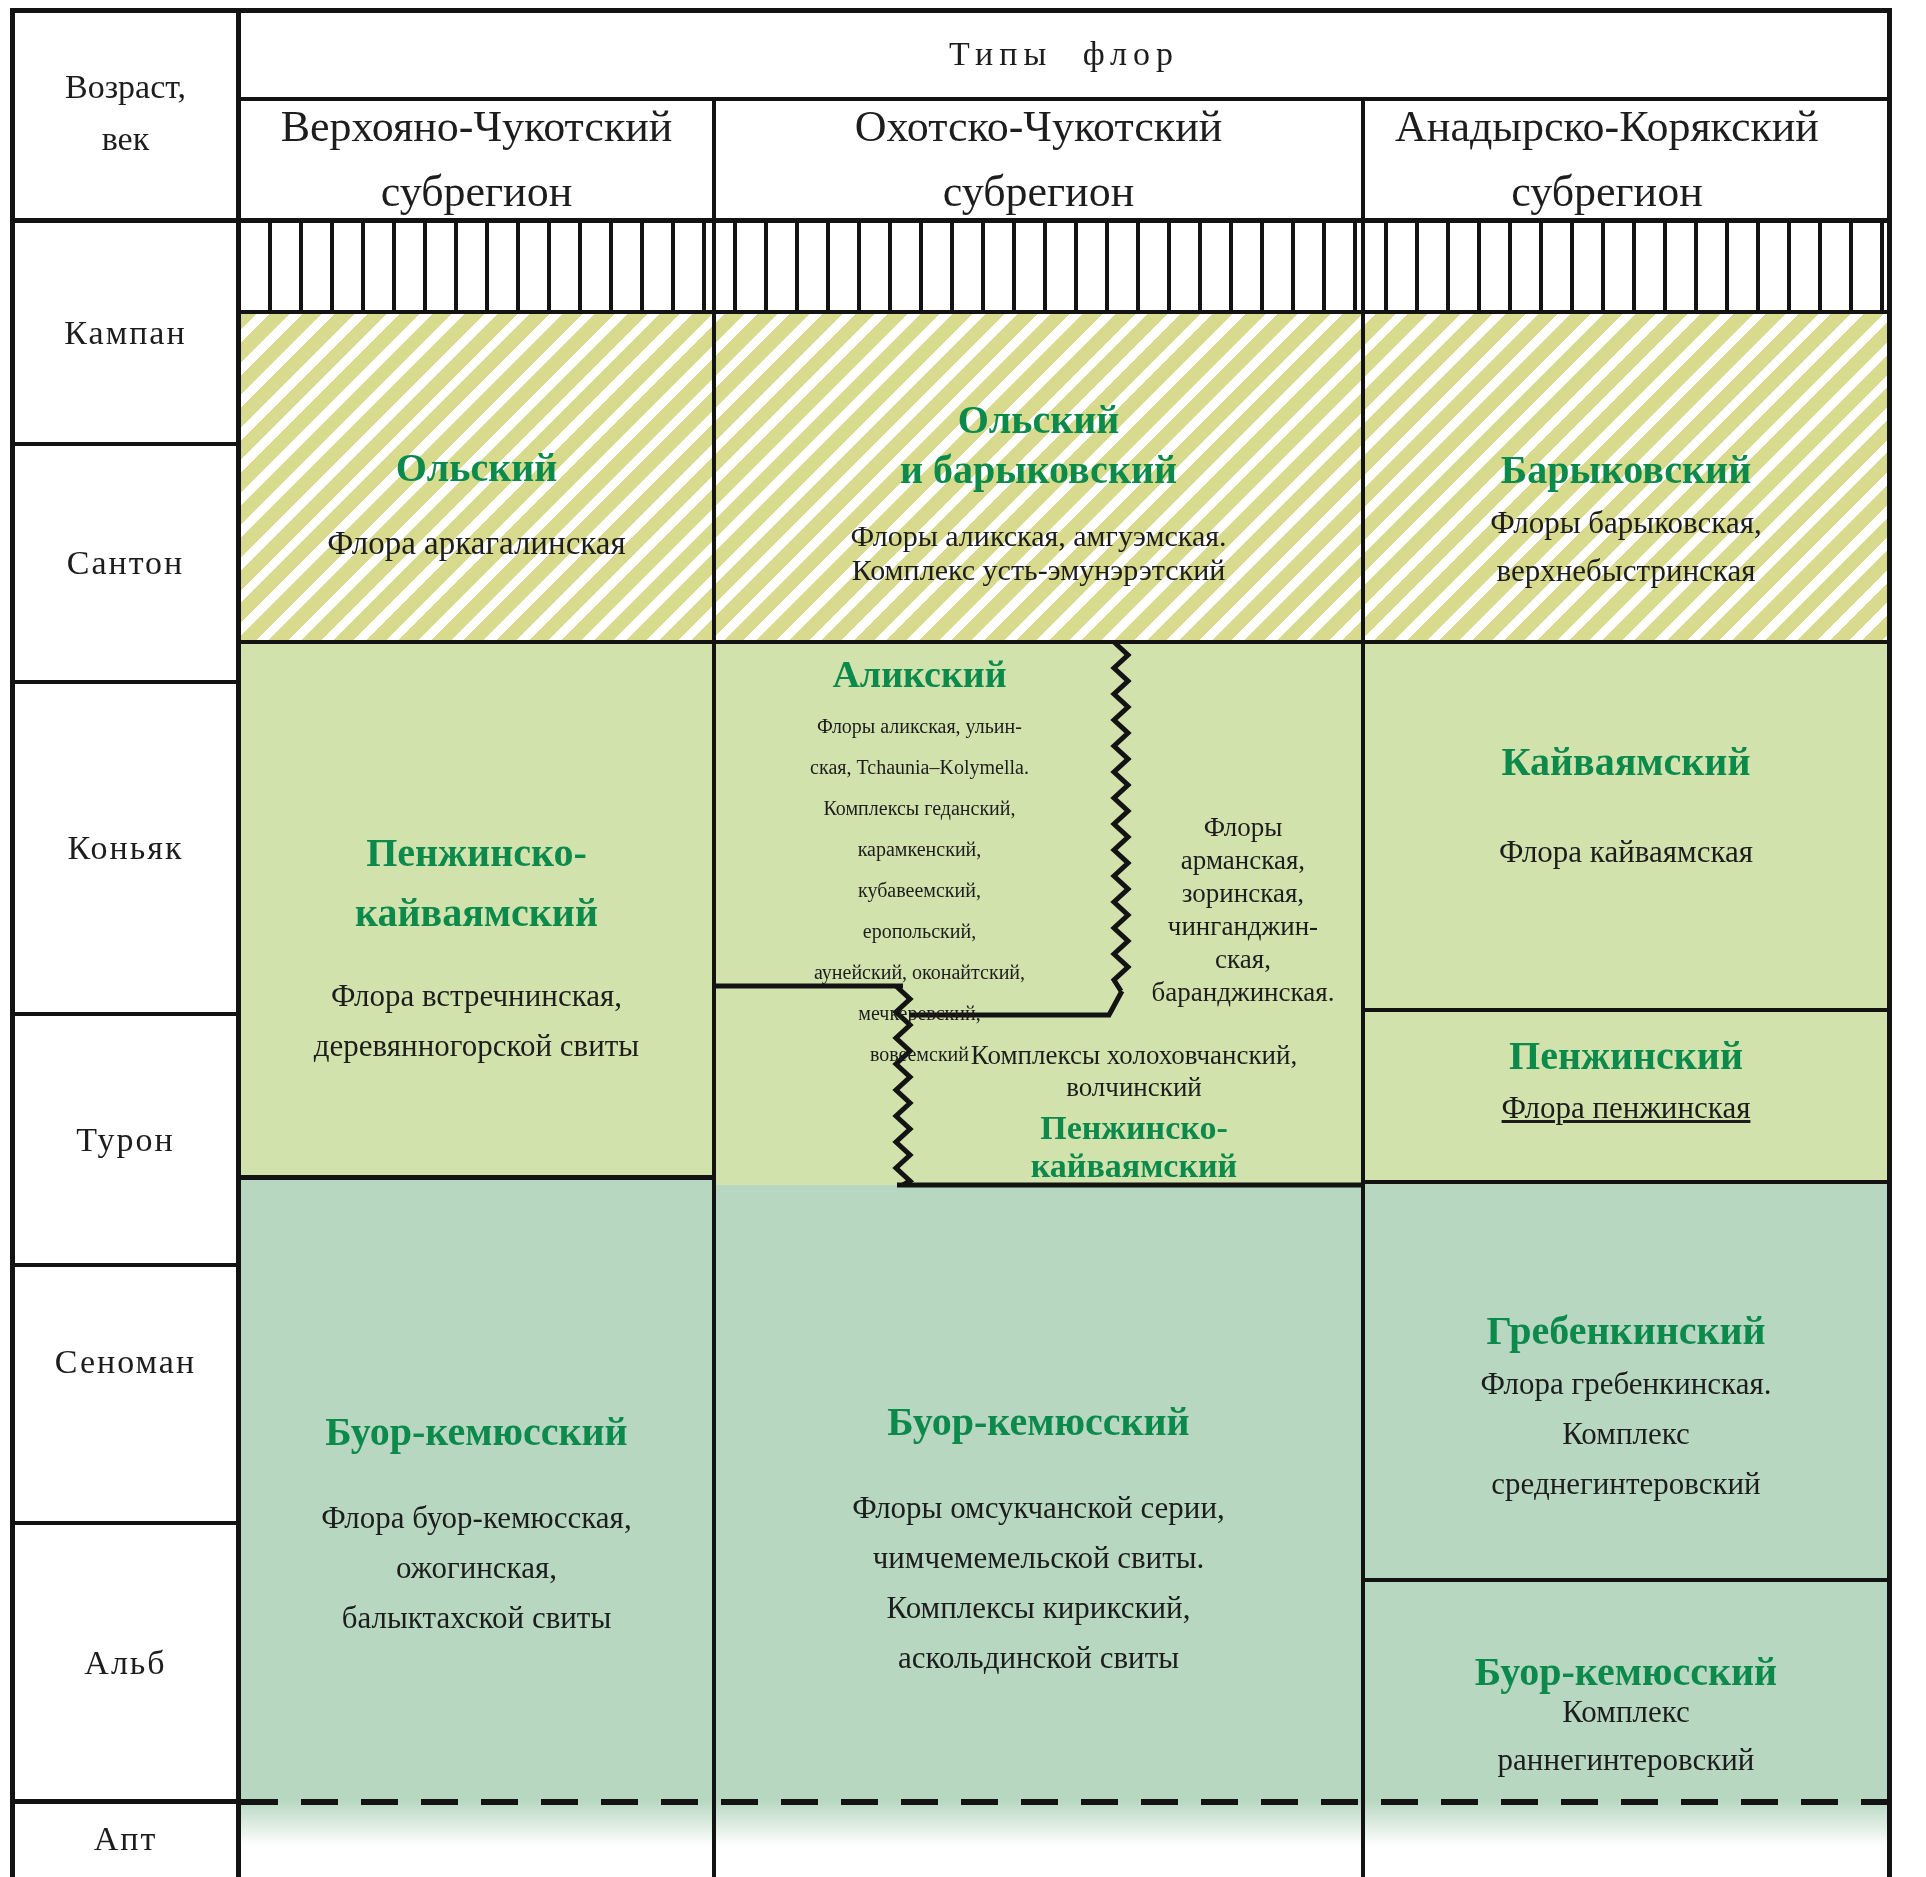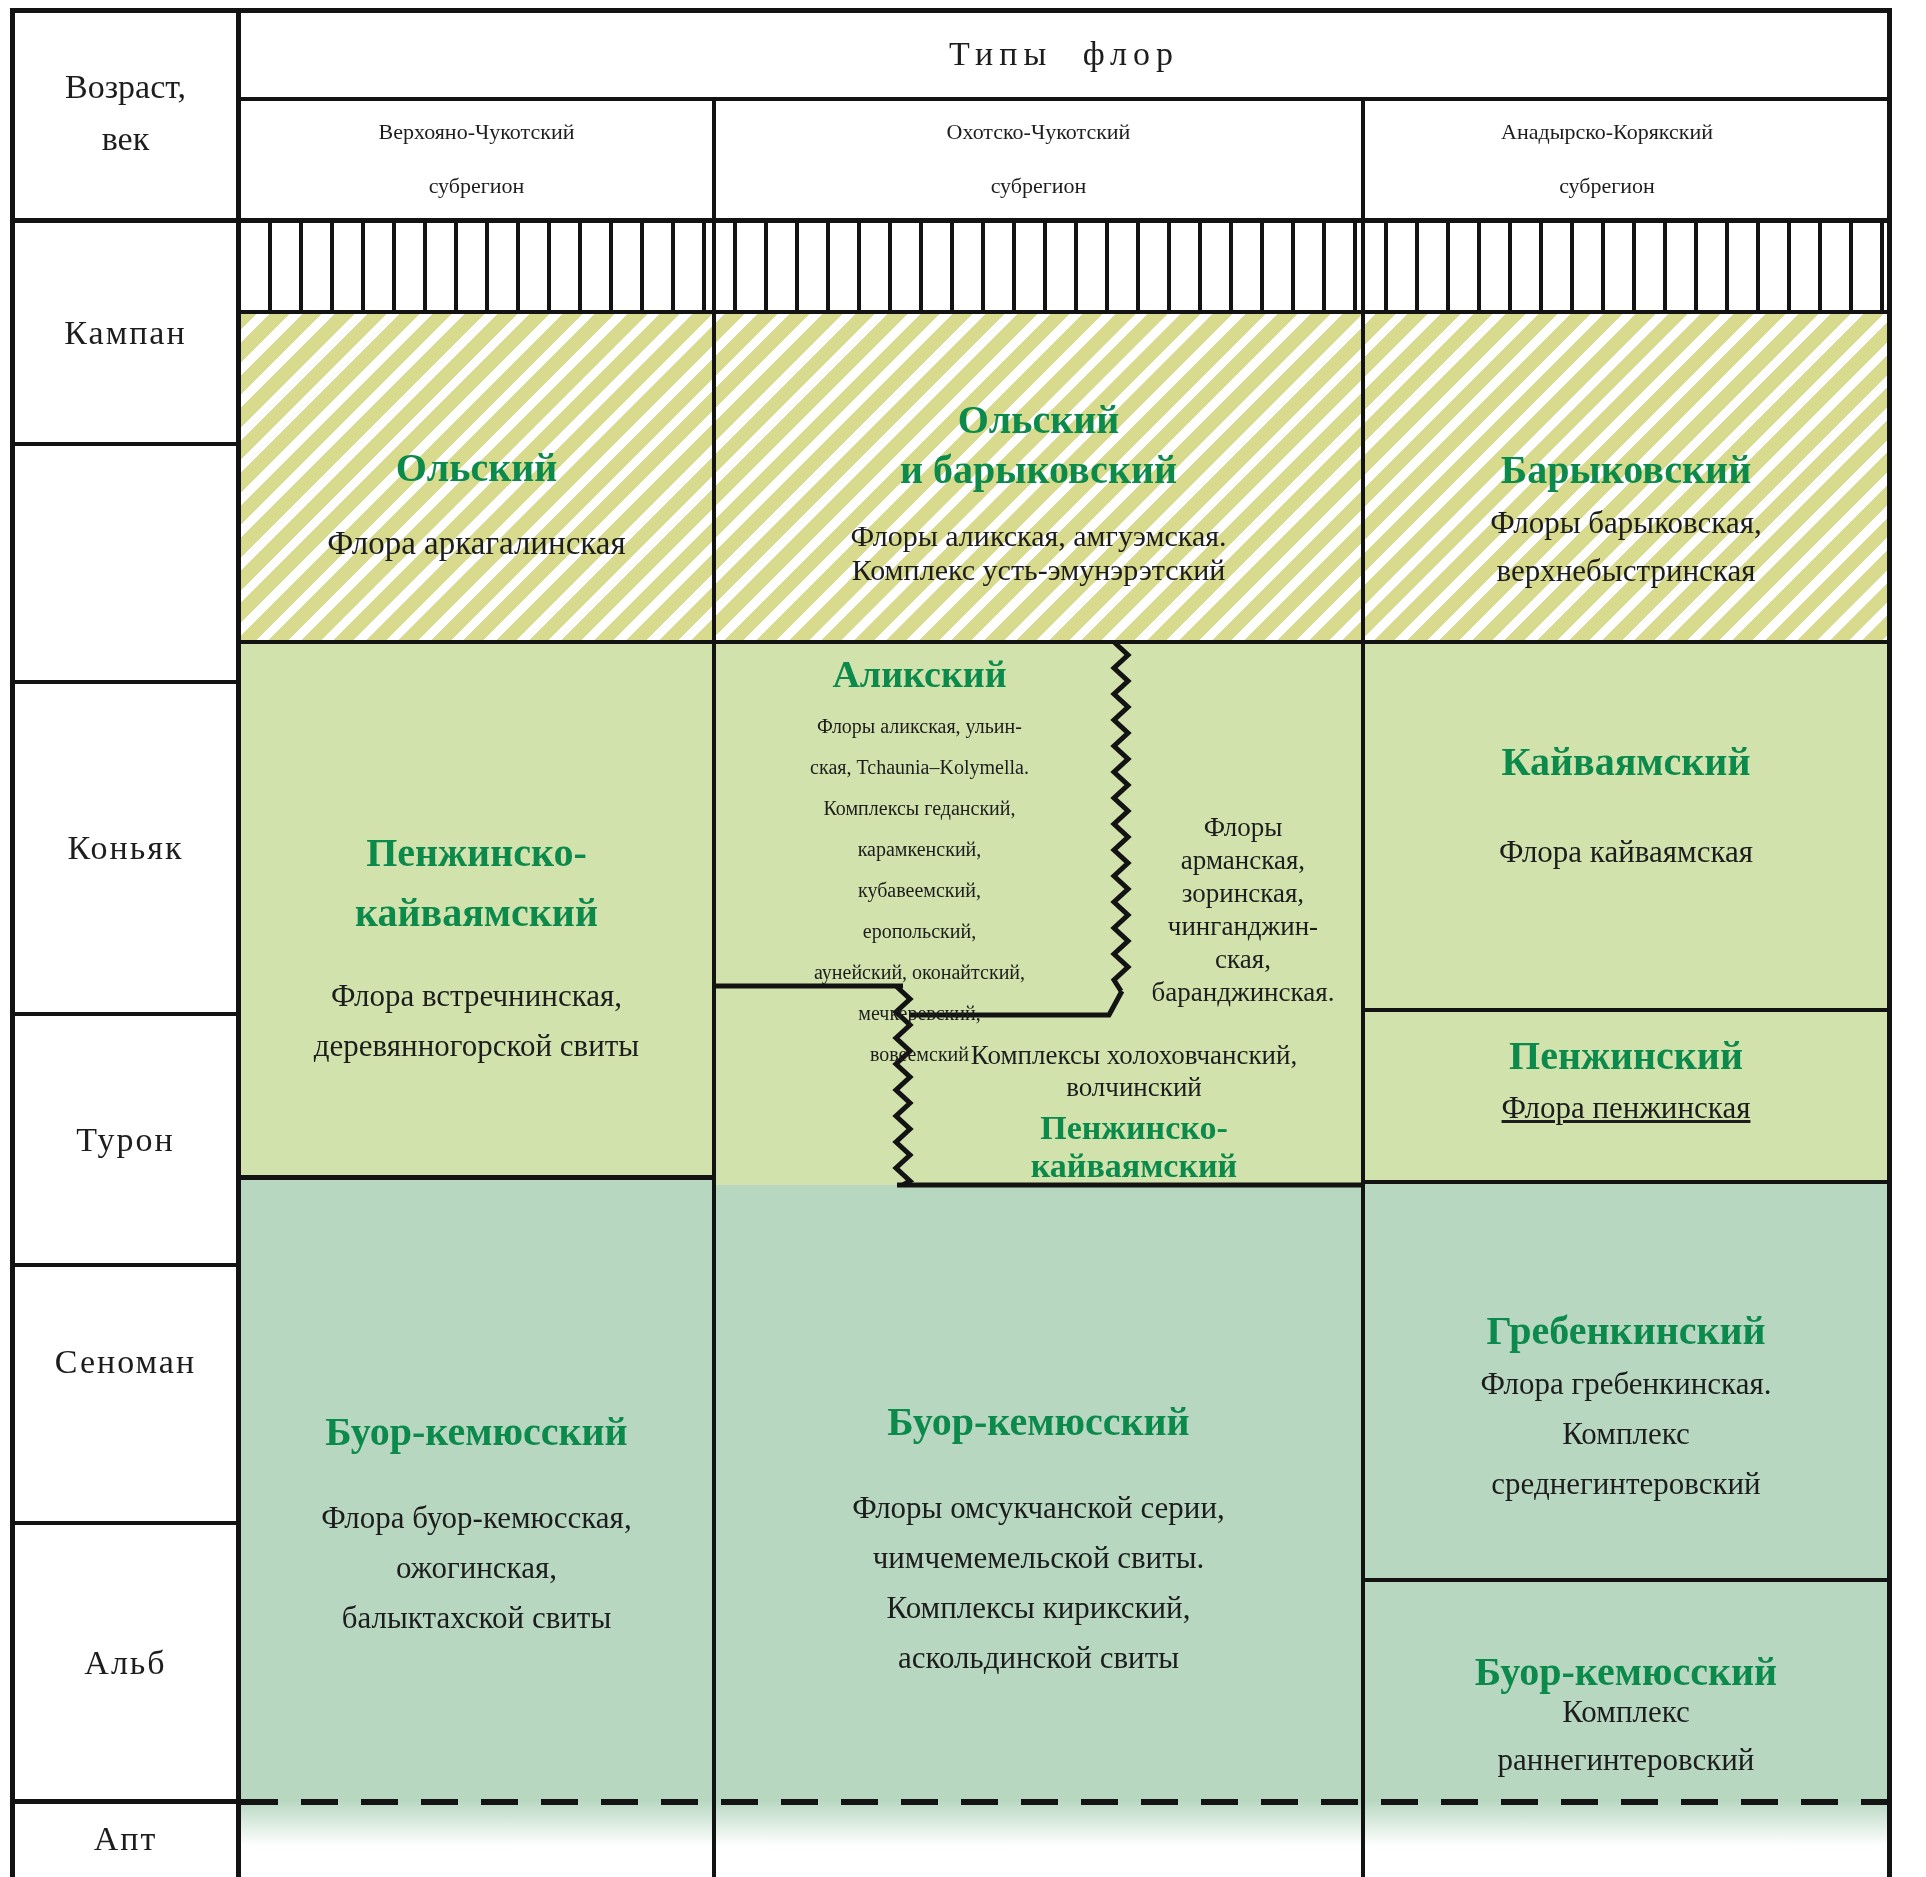--- a/index.html
+++ b/index.html
@@ -48,21 +48,21 @@
   #lA6{left:10px;top:1799px;width:230px;height:5px;}
   #lDash{left:241px;top:1799px;width:1646px;height:6px;
     background:repeating-linear-gradient(90deg,#131313 0 37px,transparent 37px 60px);}
 
   
   #overlay{left:0;top:0;width:1926px;height:1877px;pointer-events:none;}
 
   
   #tTitle{left:241px;top:10px;width:1646px;height:87px;font-size:34px;letter-spacing:6px;word-spacing:16px;}
   #tAgeHdr{left:15px;top:10px;width:221px;height:206px;font-size:34px;line-height:52px;}
-  .sub{top:100px;height:118px;font-size:22px;line-height:54px;}
+  .sub{top:100px;height:118px;font-size:44px;line-height:65px;}
   #tSub1{left:241px;width:471px;}
   #tSub2{left:716px;width:645px;}
   #tSub3{left:1365px;width:484px;}
   .age{left:15px;width:221px;font-size:34px;letter-spacing:2px;}
   #tAge0{top:223px;height:219px;} #tAge1{top:447px;height:231px;}
   #tAge2{top:685px;height:326px;} #tAge3{top:1017px;height:245px;}
   #tAge4{top:1268px;height:188px;} #tAge5{top:1526px;height:273px;}
   #tAge6{top:1802px;height:73px;}
 
   
@@ -144,20 +144,21 @@
   <div class="abs txt ml" id="tAgeHdr">Возраст,
 век</div>
   <div class="abs txt ml sub" id="tSub1">Верхояно-Чукотский
 субрегион</div>
   <div class="abs txt ml sub" id="tSub2">Охотско-Чукотский
 субрегион</div>
   <div class="abs txt ml sub" id="tSub3">Анадырско-Корякский
 субрегион</div>
 
   <div class="abs txt age" id="tAge0">Кампан</div>
+  <div class="abs txt age" id="tAge1">Сантон</div>
   <div class="abs txt age" id="tAge2">Коньяк</div>
   <div class="abs txt age" id="tAge3">Турон</div>
   <div class="abs txt age" id="tAge4">Сеноман</div>
   <div class="abs txt age" id="tAge5">Альб</div>
   <div class="abs txt age" id="tAge6">Апт</div>
 
   <div class="abs txt" id="cOlsky1">
     <span class="uname">Ольский</span>
     <span class="udesc ml">Флора аркагалинская</span>
   </div>

